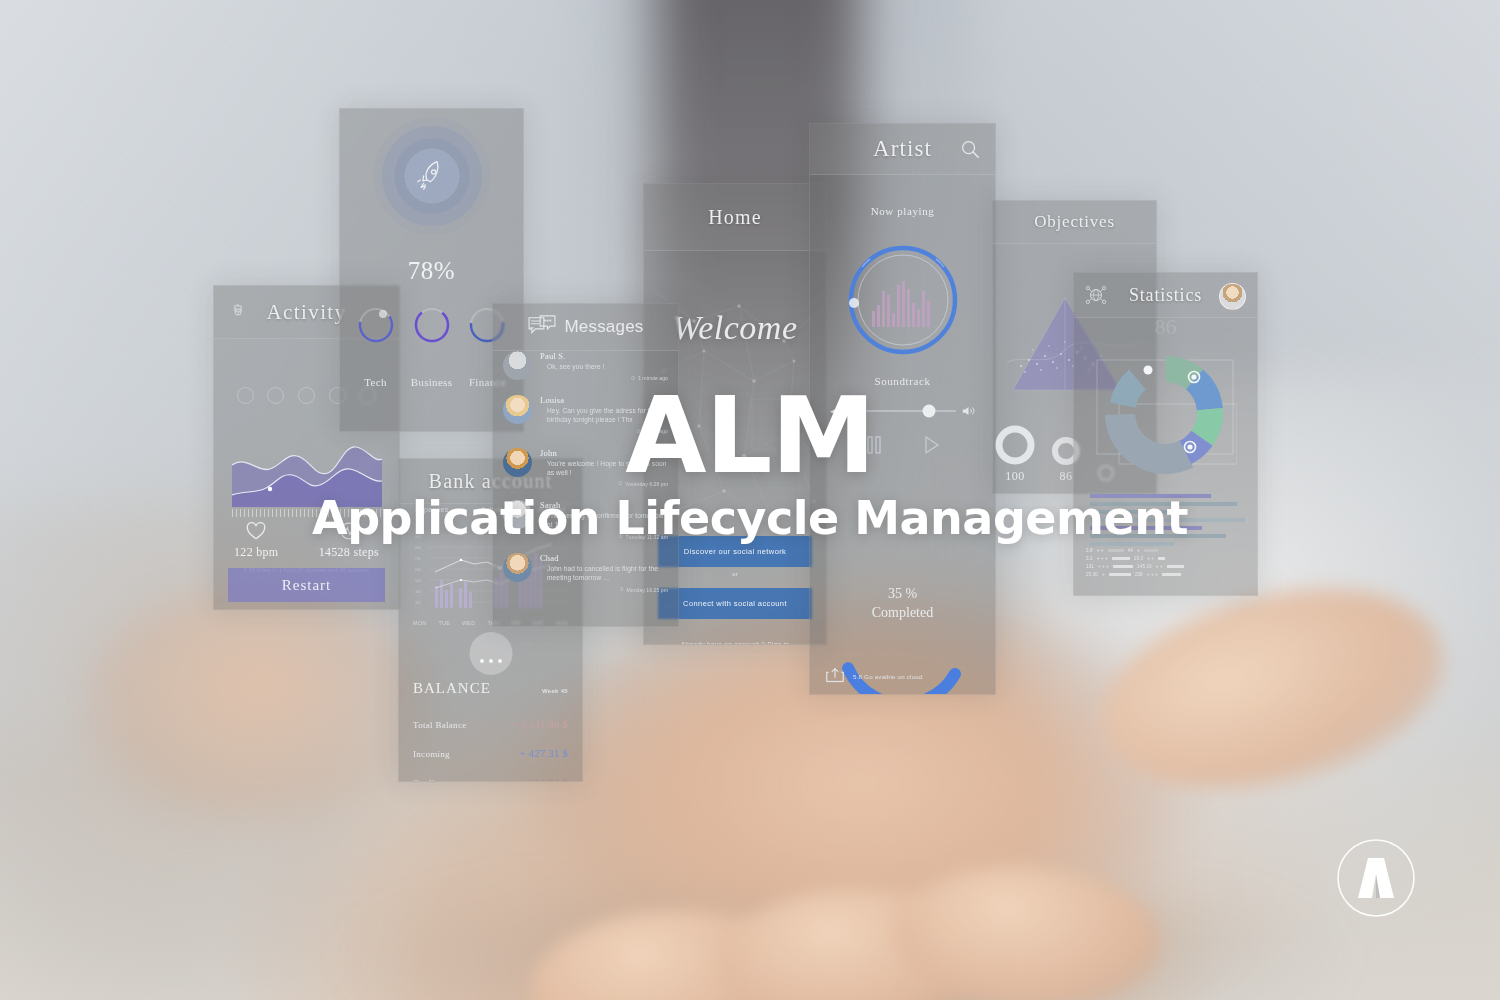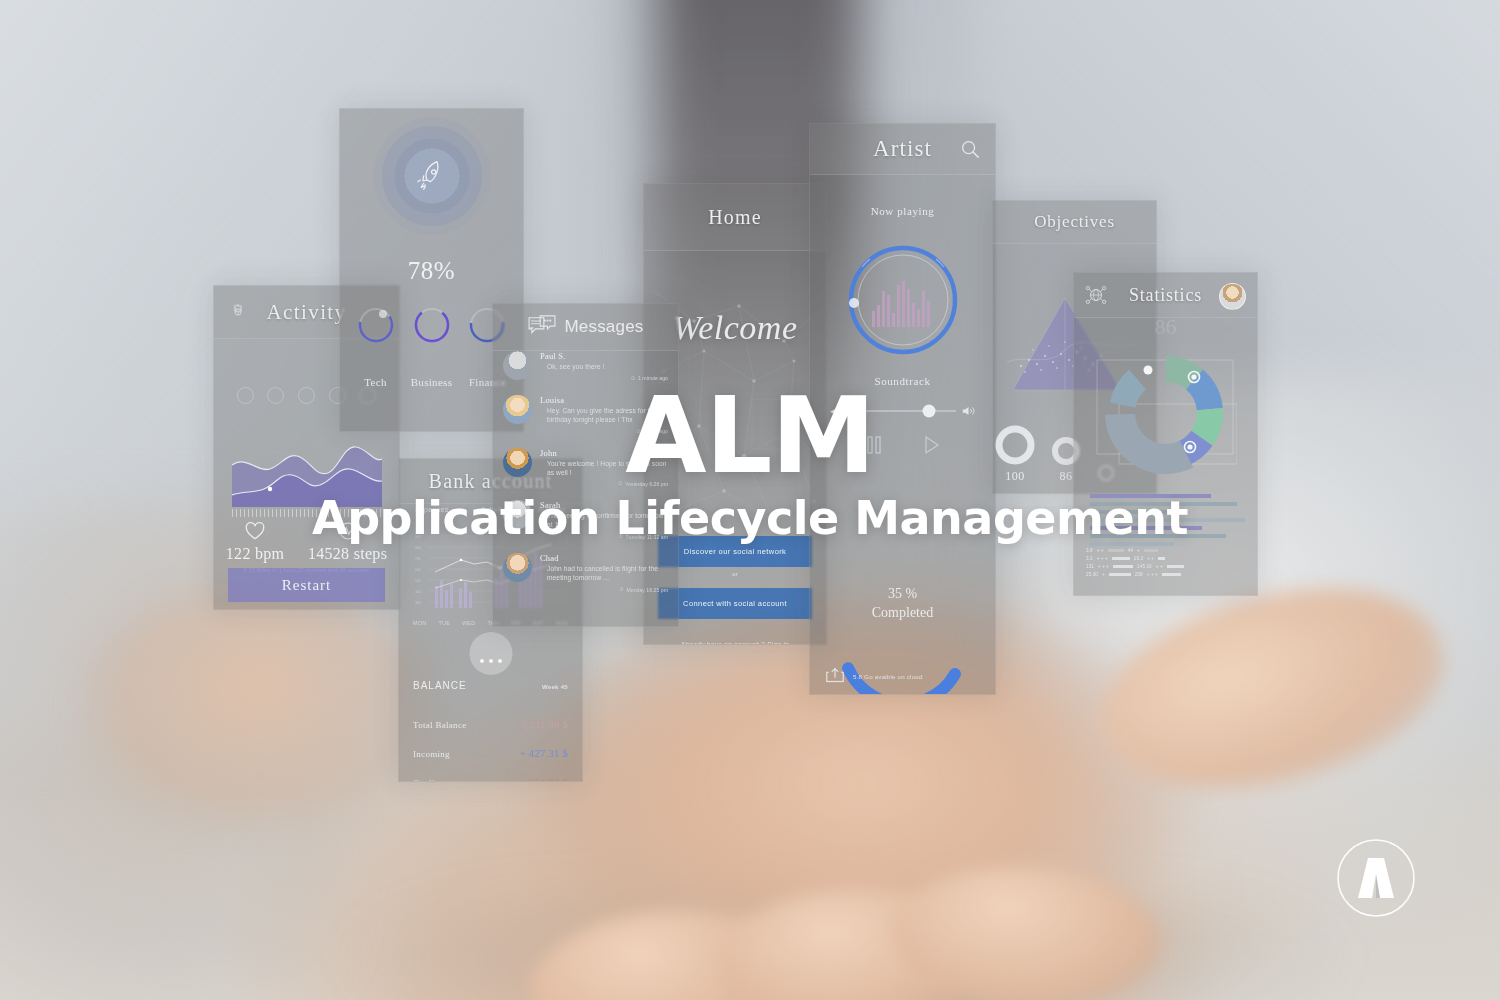--- a/index.html
+++ b/index.html
@@ -108,21 +108,21 @@
   #p-activity .hdr{height:52px;}
   #p-activity .hdr-title{font-size:21px;}
   .gear{left:14px;top:16px;width:20px;height:20px;}
   .dots-row{position:absolute;top:48px;left:0;right:0;display:flex;justify-content:space-around;padding:0 16px;}
   .dots-row span{width:15px;height:15px;border:1px solid rgba(255,255,255,0.25);border-radius:50%;display:block;}
   .act-chart{position:absolute;left:18px;top:104px;width:150px;height:64px;}
   .act-ruler{position:absolute;left:18px;top:170px;width:150px;height:8px;
     background:repeating-linear-gradient(90deg, rgba(255,255,255,0.45) 0 1px, rgba(255,255,255,0) 1px 4px);}
   .act-metrics{position:absolute;top:182px;left:0;right:0;display:flex;justify-content:space-around;align-items:flex-end;}
   .act-metric{display:flex;flex-direction:column;align-items:center;gap:4px;}
-  .act-metric .val{font-family:"Liberation Serif",serif;font-size:16px;color:#eef0f2;letter-spacing:.3px;}
+  .act-metric .val{font-family:"Liberation Serif",serif;font-size:12px;color:#eef0f2;letter-spacing:.3px;}
   .act-note{position:absolute;top:228px;left:0;right:0;text-align:center;font-size:5.5px;color:#d8dadd;letter-spacing:.2px;}
   .act-btn{
     position:absolute;left:14px;right:14px;bottom:14px;height:34px;
     background:rgba(126,124,196,0.72);
     display:flex;align-items:center;justify-content:center;
     font-family:"Liberation Serif",serif;font-size:15px;color:#eceef4;letter-spacing:1px;
   }
 
   
   #p-startup{left:339px;top:108px;width:183px;height:322px;}
@@ -159,21 +159,21 @@
   #p-bank{left:398px;top:458px;width:183px;height:322px;}
   #p-bank .hdr{height:44px;background:rgba(160,160,160,0.12);}
   #p-bank .hdr-title{font-size:20px;letter-spacing:1.2px;}
   .bank-tabs{position:absolute;top:2px;left:0;right:0;display:flex;justify-content:space-around;font-size:7px;color:#d9dcdf;letter-spacing:.3px;}
   .bank-chart{position:absolute;left:14px;top:26px;width:155px;height:86px;}
   .bank-days{position:absolute;top:116px;left:14px;right:14px;display:flex;justify-content:space-between;font-size:5.4px;color:#d2d5d9;letter-spacing:.3px;}
   .bank-knob{position:absolute;left:50%;top:128px;transform:translateX(-50%);width:43px;height:43px;border-radius:50%;background:rgba(215,215,215,0.52);}
   .bank-knob-dots{position:absolute;left:50%;top:155px;transform:translateX(-50%);display:flex;gap:5px;}
   .bank-knob-dots i{width:4px;height:4px;border-radius:50%;background:rgba(255,255,255,0.85);display:block;}
   .bank-balhdr{position:absolute;top:176px;left:14px;right:14px;display:flex;justify-content:space-between;align-items:baseline;}
-  .bank-balhdr .l{font-family:Liberation Sans, sans-serif;font-size:10px;letter-spacing:1px;color:#eceef0;}
+  .bank-balhdr .l{font-family:Liberation Serif, serif;font-size:15px;letter-spacing:1px;color:#eceef0;}
   .bank-balhdr .r{font-size:6px;color:#dfe1e4;font-weight:bold;letter-spacing:.3px;}
   .bank-rows{position:absolute;top:206px;left:14px;right:14px;}
   .bank-row{display:flex;justify-content:space-between;align-items:flex-end;padding:9px 0;}
   .bank-row .k{font-family:"Liberation Serif",serif;font-size:9px;color:#e6e8eb;letter-spacing:.3px;}
   .bank-row .v{font-family:"Liberation Serif",serif;font-size:10.5px;letter-spacing:.3px;}
 
   
   #p-home{left:643px;top:183px;width:182px;height:460px;}
   #p-home .hdr{height:66px;background:rgba(170,170,170,0.12);}
   #p-home .hdr-title{font-size:20px;letter-spacing:1.2px;}

